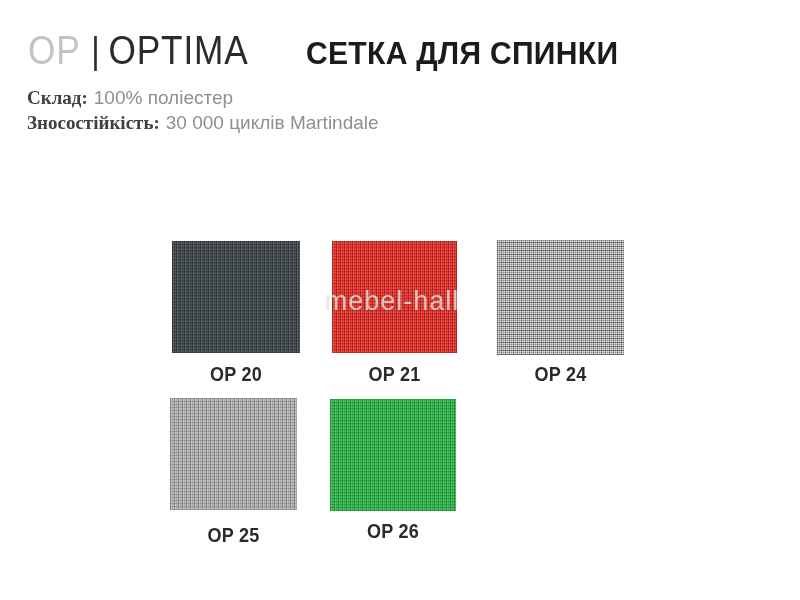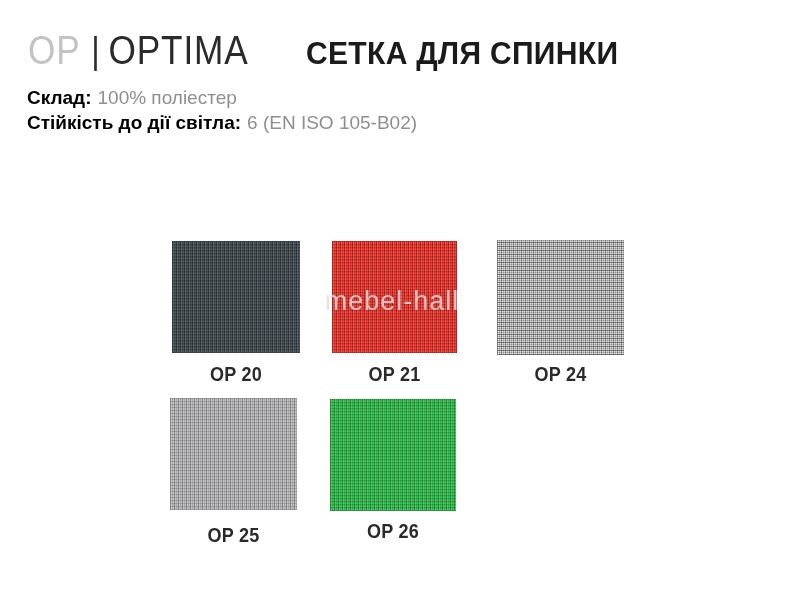--- a/index.html
+++ b/index.html
@@ -20,21 +20,21 @@
 
   
   .title {
     position:absolute; left:306px; top:36px; font-size:31px; font-weight:700;
     color:#1b1b1b; letter-spacing:.3px; transform:scaleX(.97); transform-origin:left top;
     white-space:nowrap;
   }
 
   
   .specs { position:absolute; left:27px; top:86px; font-size:19px; line-height:24.8px; white-space:nowrap; }
-  .spec-label { color:#000000; font-weight:700; }
+  .spec-label { color:#404040; font-weight:700;font-family:Liberation Serif, serif; }
   .spec-value { color:#8f8f8f; font-weight:400; margin-left:6px; }
 
   
   .swatch { position:absolute; }
   .swatch::before {
     content:""; position:absolute; inset:0;
     background-image:
       repeating-linear-gradient(90deg,
         rgba(0,0,0,.26) 0 1px, rgba(255,255,255,.14) 1px 2px,
         rgba(0,0,0,.07) 2px 3px, rgba(255,255,255,.05) 3px 4px),
@@ -84,22 +84,22 @@
     <span class="brand-sep" data-name="brand-separator">|</span>
     <span class="brand-name" data-name="brand-name">OPTIMA</span>
   </header>
 
   <div class="title" data-name="page-title">СЕТКА ДЛЯ СПИНКИ</div>
 
   <div class="specs" data-name="spec-list">
     <div class="spec-row" data-name="spec-row-composition">
       <span class="spec-label" data-name="spec-label">Склад:</span><span class="spec-value" data-name="spec-value">100% поліестер</span>
     </div>
-    <div class="spec-row" data-name="spec-row-lightfastness">
-      <span class="spec-label" data-name="spec-label">Стійкість до дії світла:</span><span class="spec-value" data-name="spec-value">6 (EN ISO 105-B02)</span>
+    <div class="spec-row" data-name="spec-row-abrasion">
+      <span class="spec-label" data-name="spec-label">Зносостійкість:</span><span class="spec-value" data-name="spec-value">30 000 циклів Martindale</span>
     </div>
   </div>
 
   <div class="swatch" data-name="swatch-op20" style="background-color: rgb(62, 71, 76);"></div>
   <div class="swatch" data-name="swatch-op21" style="background-color: rgb(238, 49, 40);"></div>
   <div class="swatch" data-name="swatch-op24" style="background-color: rgb(189, 189, 189);"></div>
   <div class="swatch" data-name="swatch-op25" style="background-color: rgb(185, 185, 187);"></div>
   <div class="swatch" data-name="swatch-op26" style="background-color: rgb(47, 190, 75);"></div>
 
   <div class="swatch-label" data-name="swatch-label-op20">OP 20</div>

